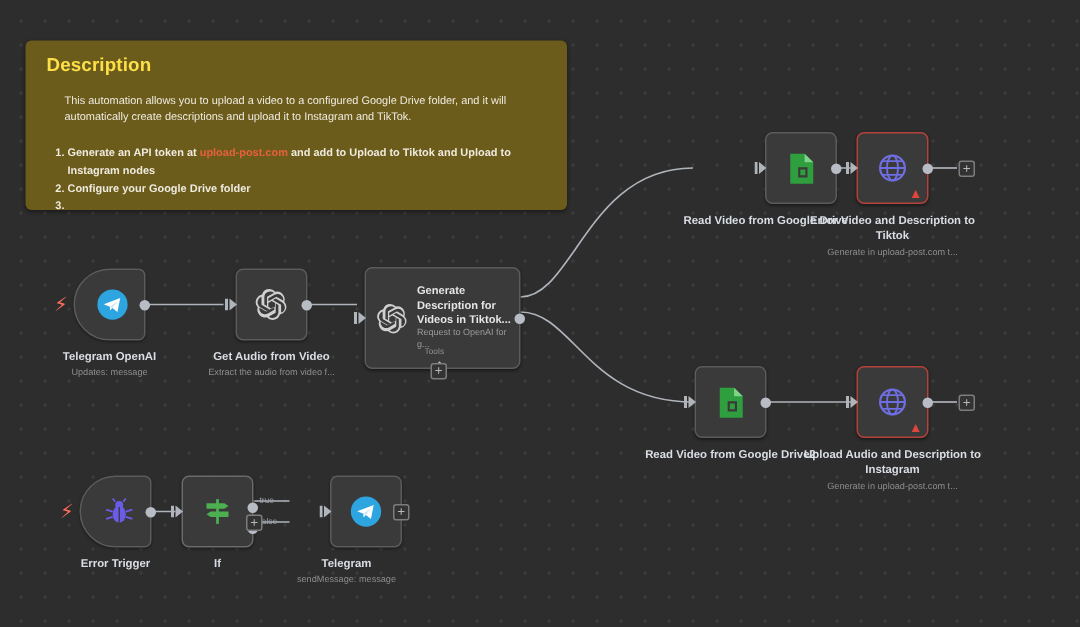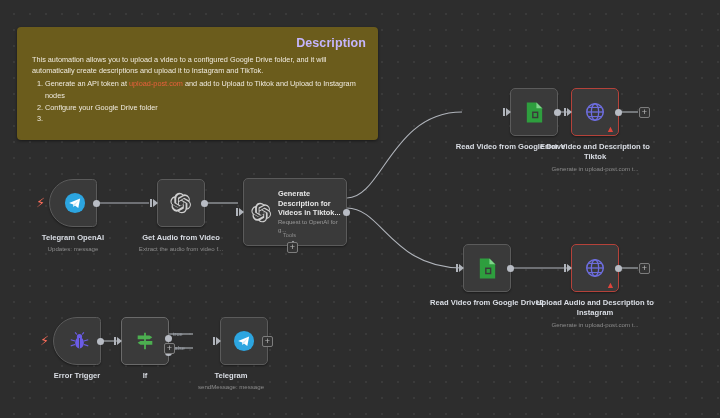--- a/index.html
+++ b/index.html
@@ -18,24 +18,24 @@
   }
   #edges{position:absolute;left:0;top:0;width:720px;height:418px;pointer-events:none;}
 
   
   .sticky{
     position:absolute;left:17px;top:27px;width:361px;height:113px;
     background:#6b5c1c;border-radius:4px;
     box-shadow:0 1px 3px rgba(0,0,0,.45);
     padding:8px 12px 8px 14px;box-sizing:border-box;overflow:hidden;
   }
-  .sticky h1{font-size:12.5px;margin:1px 0 5px;color:#c4b5fd;font-weight:bold;letter-spacing:.1px;text-align:right;}
+  .sticky h1{font-size:12.5px;margin:1px 0 5px;color:#fde047;font-weight:bold;letter-spacing:.1px;}
   .sticky h2{font-size:12.5px;margin:9px 0 4px;color:#f2f2f2;font-weight:bold;letter-spacing:.1px;}
-  .sticky p{font-size:7.3px;line-height:1.5;margin:1px;color:#efeade;}
-  .sticky ol{margin:0;padding-left:14px;}
+  .sticky p{font-size:7.3px;line-height:1.5;margin:12px;color:#efeade;}
+  .sticky ol{margin:0;padding-left:14px;font-weight:bold;}
   .sticky li{font-size:7.3px;line-height:1.62;color:#efeade;}
   .sticky a{color:#e8603c;text-decoration:none;}
 
   
   .node{position:absolute;}
   .nbox{
     position:relative;width:48px;height:48px;box-sizing:border-box;
     background:#3a3a3a;border:1px solid #5b5b5b;border-radius:5px;
     display:flex;align-items:center;justify-content:center;
     box-shadow:0 1px 2px rgba(0,0,0,.4);

